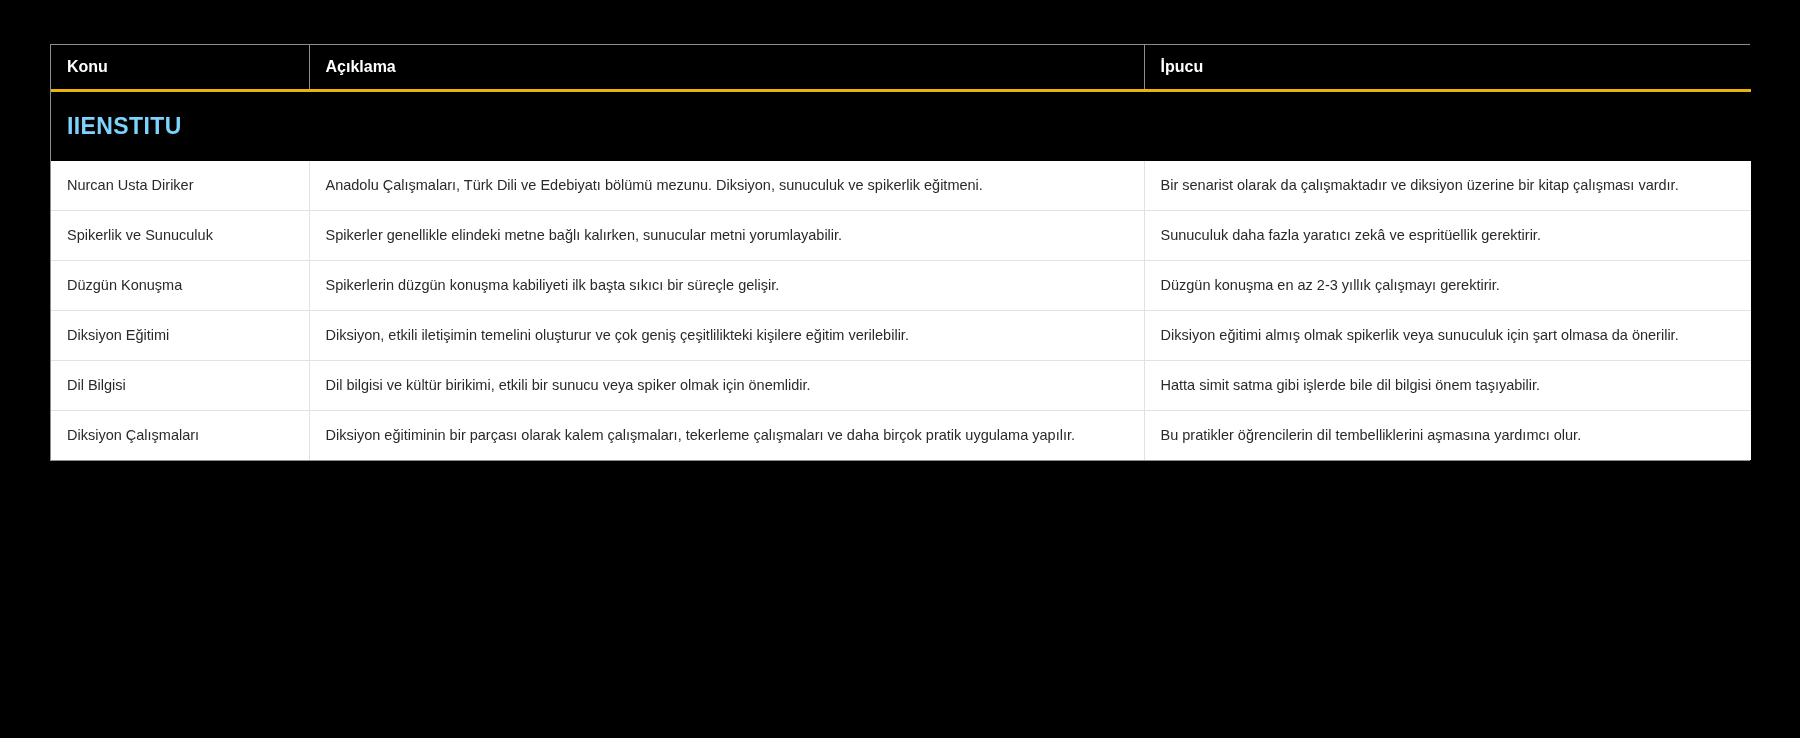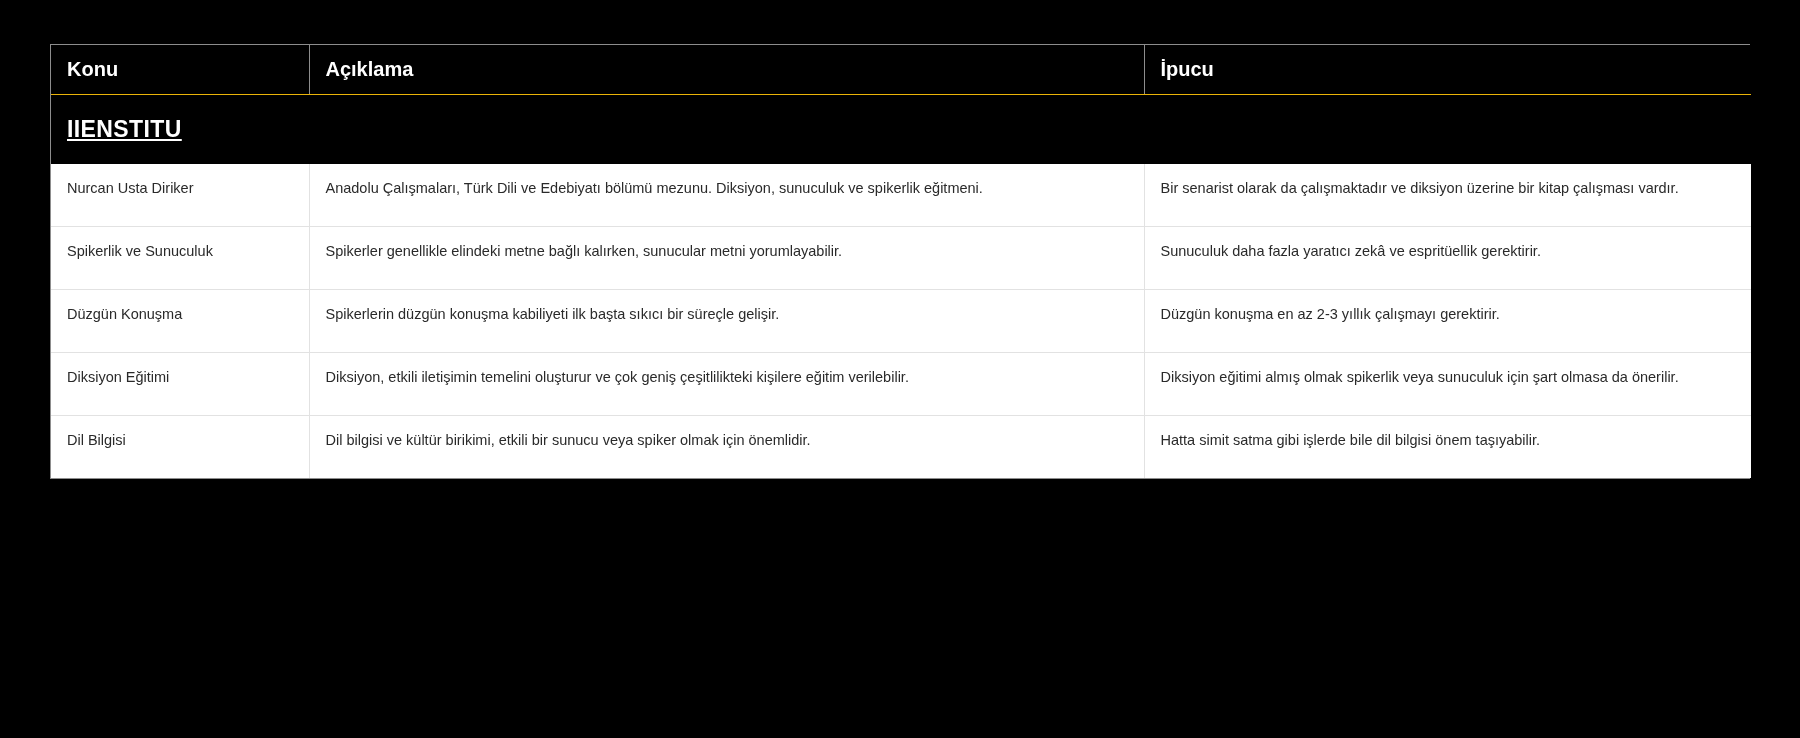--- a/index.html
+++ b/index.html
@@ -31,47 +31,46 @@
   }
   table.info-table {
     width: 100%;
     border-collapse: collapse;
     table-layout: fixed;
     background: #ffffff;
   }
   
   tr.title-row td {
     background: #000000;
-    color: #ffffff;
+    color: #7dd3fc;
     font-size: 23px;
     font-weight: bold;
     letter-spacing: 0.4px;
     padding: 18px 0 18px 16px;
     border-bottom: 1px solid #8d8d8d;
-    text-decoration: underline;
   }
   
   thead th {
     background: #000000;
     color: #ffffff;
-    font-size: 20px;
+    font-size: 16px;
     font-weight: bold;
     text-align: left;
     padding: 13px 0 13px 16px;
     border-right: 1px solid #8d8d8d;
-    border-bottom: 1px solid #eab308;
+    border-bottom: 3px solid #eab308;
     vertical-align: middle;
   }
   thead th:last-child { border-right: none; }
   
   tbody td {
     font-size: 14.5px;
     color: #2a2a2a;
     line-height: 1.45;
-    padding: 14px 18px 27px 16px;
+    padding: 14px 18px 14px 16px;
     border-right: 1px solid #e2e2e2;
     border-bottom: 1px solid #e2e2e2;
     vertical-align: middle;
     background: #ffffff;
     word-wrap: break-word;
   }
   tbody td:last-child { border-right: none; }
   tbody tr:last-child td { border-bottom: none; }
   col.c-konu      { width: 258px; }
   col.c-aciklama  { width: 835px; }
@@ -119,16 +118,21 @@
         <tr>
           <td>Diksiyon Eğitimi</td>
           <td>Diksiyon, etkili iletişimin temelini oluşturur ve çok geniş çeşitlilikteki kişilere eğitim verilebilir.</td>
           <td>Diksiyon eğitimi almış olmak spikerlik veya sunuculuk için şart olmasa da önerilir.</td>
         </tr>
         <tr>
           <td>Dil Bilgisi</td>
           <td>Dil bilgisi ve kültür birikimi, etkili bir sunucu veya spiker olmak için önemlidir.</td>
           <td>Hatta simit satma gibi işlerde bile dil bilgisi önem taşıyabilir.</td>
         </tr>
+        <tr>
+          <td>Diksiyon Çalışmaları</td>
+          <td>Diksiyon eğitiminin bir parçası olarak kalem çalışmaları, tekerleme çalışmaları ve daha birçok pratik uygulama yapılır.</td>
+          <td>Bu pratikler öğrencilerin dil tembelliklerini aşmasına yardımcı olur.</td>
+        </tr>
       </tbody>
     </table>
   </div>
 </div>
 
 </body></html>

